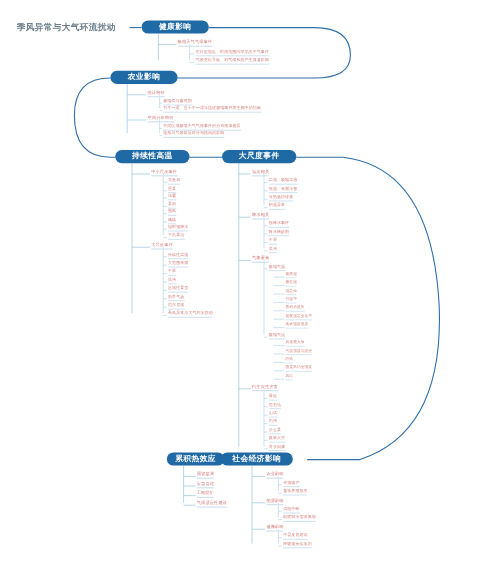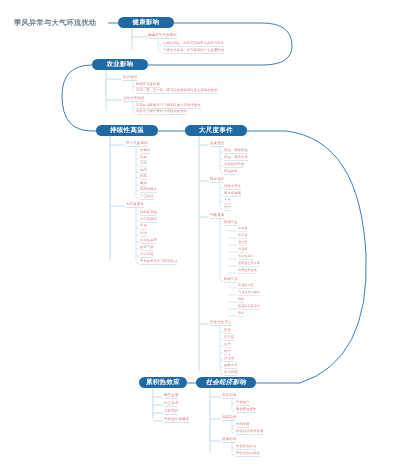--- a/index.html
+++ b/index.html
@@ -246,21 +246,21 @@
     <div class="l3" style="left: 224px; top: 342px;">山洪</div>
     <div class="l3" style="left: 224px; top: 349px;">内涝</div>
     <div class="l3" style="left: 224px; top: 356px;">沙尘暴</div>
     <div class="l3" style="left: 224px; top: 363px;">森林火灾</div>
     <div class="l3" style="left: 224px; top: 370px;">海水倒灌</div>
     <div class="pill" style="left: 139px; top: 377px; width: 48px;">累积热效应</div>
     <div class="l2" style="left: 164px; top: 393px;">预警监测</div>
     <div class="l2" style="left: 164px; top: 401px;">应急管理</div>
     <div class="l2" style="left: 164px; top: 409px;">工程防护</div>
     <div class="l2" style="left: 164px; top: 417px;">气候适应性建设</div>
-    <div class="pill" style="left: 196px; top: 377px; width: 60px; font-style: italic;">社会经济影响</div>
+    <div class="pill" style="left: 184px; top: 377px; width: 60px;">社会经济影响</div>
     <div class="l2" style="left: 222px; top: 393px;">农业影响</div>
     <div class="l3" style="left: 236px; top: 400px;">作物减产</div>
     <div class="l3" style="left: 236px; top: 407px;">畜牧养殖损失</div>
     <div class="l2" style="left: 222px; top: 415px;">能源影响</div>
     <div class="l3" style="left: 236px; top: 422px;">供电中断</div>
     <div class="l3" style="left: 236px; top: 429px;">取暖制冷需求激增</div>
     <div class="l2" style="left: 222px; top: 437px;">健康影响</div>
     <div class="l3" style="left: 236px; top: 444px;">中暑及热射病</div>
     <div class="l3" style="left: 236px; top: 451px;">呼吸道疾病加剧</div>
   </div>

